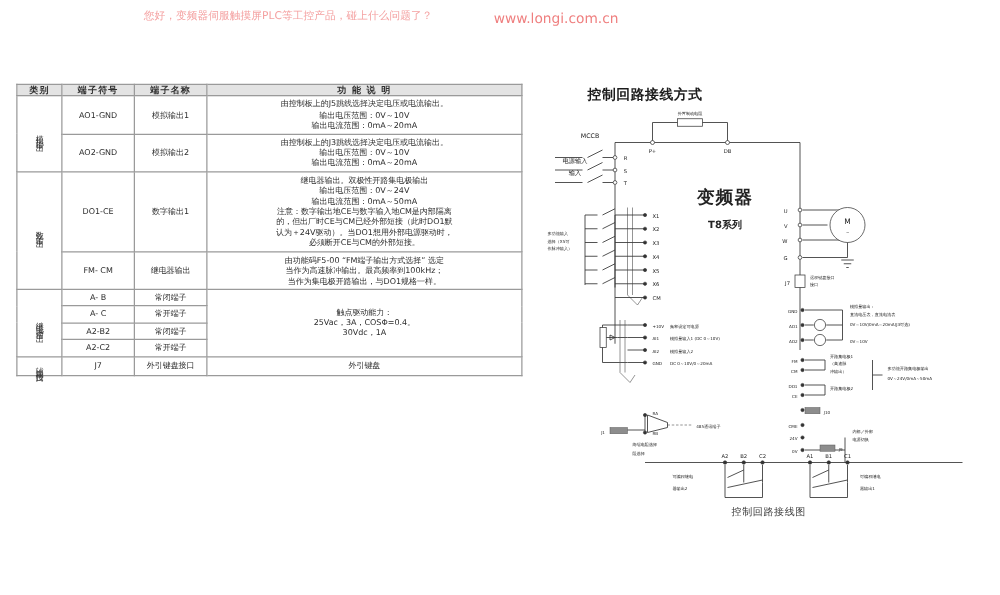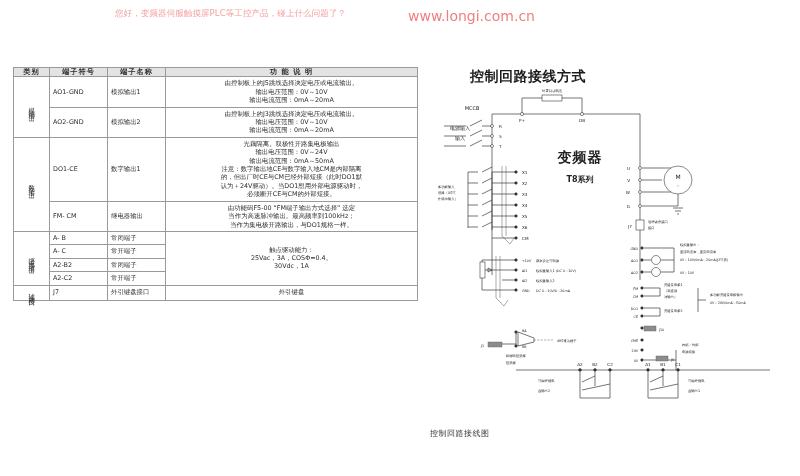--- a/index.html
+++ b/index.html
@@ -32,23 +32,23 @@
     font-size: 8.5px;
     line-height: 11px;
     white-space: nowrap;
     letter-spacing: 0.1px;
   }
   .ad-l1 { left: 115px; top: 8px; }
   .ad-l2 { left: 115px; top: 22px; }
   .ad-l3 { left: 115px; top: 44px; }
   .ad-url {
     position: absolute;
-    left: 408px; top: 8px;
+    left: 395px; top: 8px;
     color: #ef7f7f;
-    font-size: 14px;
+    font-size: 11px;
     white-space: nowrap;
   }
 
   
   .tbl-wrap {
     position: absolute;
     left: 13px; top: 67px;
     width: 405px;
   }
   table.spec {
@@ -82,21 +82,21 @@
   td.cat {
     text-align: center;
     writing-mode: vertical-rl;
     text-orientation: upright;
     letter-spacing: 2.5px;
     font-size: 7px;
     white-space: nowrap;
     padding: 4px 0;
   }
   td.sym, td.name {
-    text-align: left;
+    text-align: center;
     font-size: 6.6px;
     line-height: 9px;
   }
   td.desc {
     text-align: center;
     padding-left: 5px;
     font-size: 6.4px;
     line-height: 9.2px;
   }
   td.desc div { white-space: nowrap; }
@@ -104,30 +104,30 @@
   
   .diagram {
     position: absolute;
     left: 430px; top: 60px;
     width: 370px;
     height: 400px;
   }
   .diag-title {
     position: absolute;
     left: 40px; top: 8px;
-    font-size: 14px;
+    font-size: 11px;
     font-weight: bold;
     color: #1c1c1c;
     letter-spacing: 0.5px;
   }
   .diag-caption {
     position: absolute;
-    left: 0; top: 368px;
+    left: 0; top: 344px;
     width: 370px;
-    text-align: left;
+    text-align: center;
     font-size: 8px;
     color: #3a3a3a;
     letter-spacing: 0.5px;
   }
   svg.wiring {
     position: absolute;
     left: 0; top: 20px;
   }
   svg.wiring text { font-family: "DejaVu Sans", "Liberation Sans", sans-serif; fill: #222; }
   .lbl-tiny  { font-size: 3.3px; }
@@ -190,21 +190,21 @@
             <div>输出电压范围：0V～10V</div>
             <div>输出电流范围：0mA～20mA</div>
           </td>
         </tr>
 
         <tr>
           <td class="cat" rowspan="2">数字输出</td>
           <td class="sym">DO1-CE</td>
           <td class="name">数字输出1</td>
           <td class="desc">
-            <div>光藕隔离。双极性开路集电极输出</div>
+            <div>继电器输出。双极性开路集电极输出</div>
             <div>输出电压范围：0V～24V</div>
             <div>输出电流范围：0mA～50mA</div>
             <div>注意：数字输出地CE与数字输入地CM是内部隔离</div>
             <div>的，但出厂时CE与CM已经外部短接（此时DO1默</div>
             <div>认为＋24V驱动）。当DO1想用外部电源驱动时，</div>
             <div>必须断开CE与CM的外部短接。</div>
           </td>
         </tr>
         <tr>
           <td class="sym">FM- CM</td>

